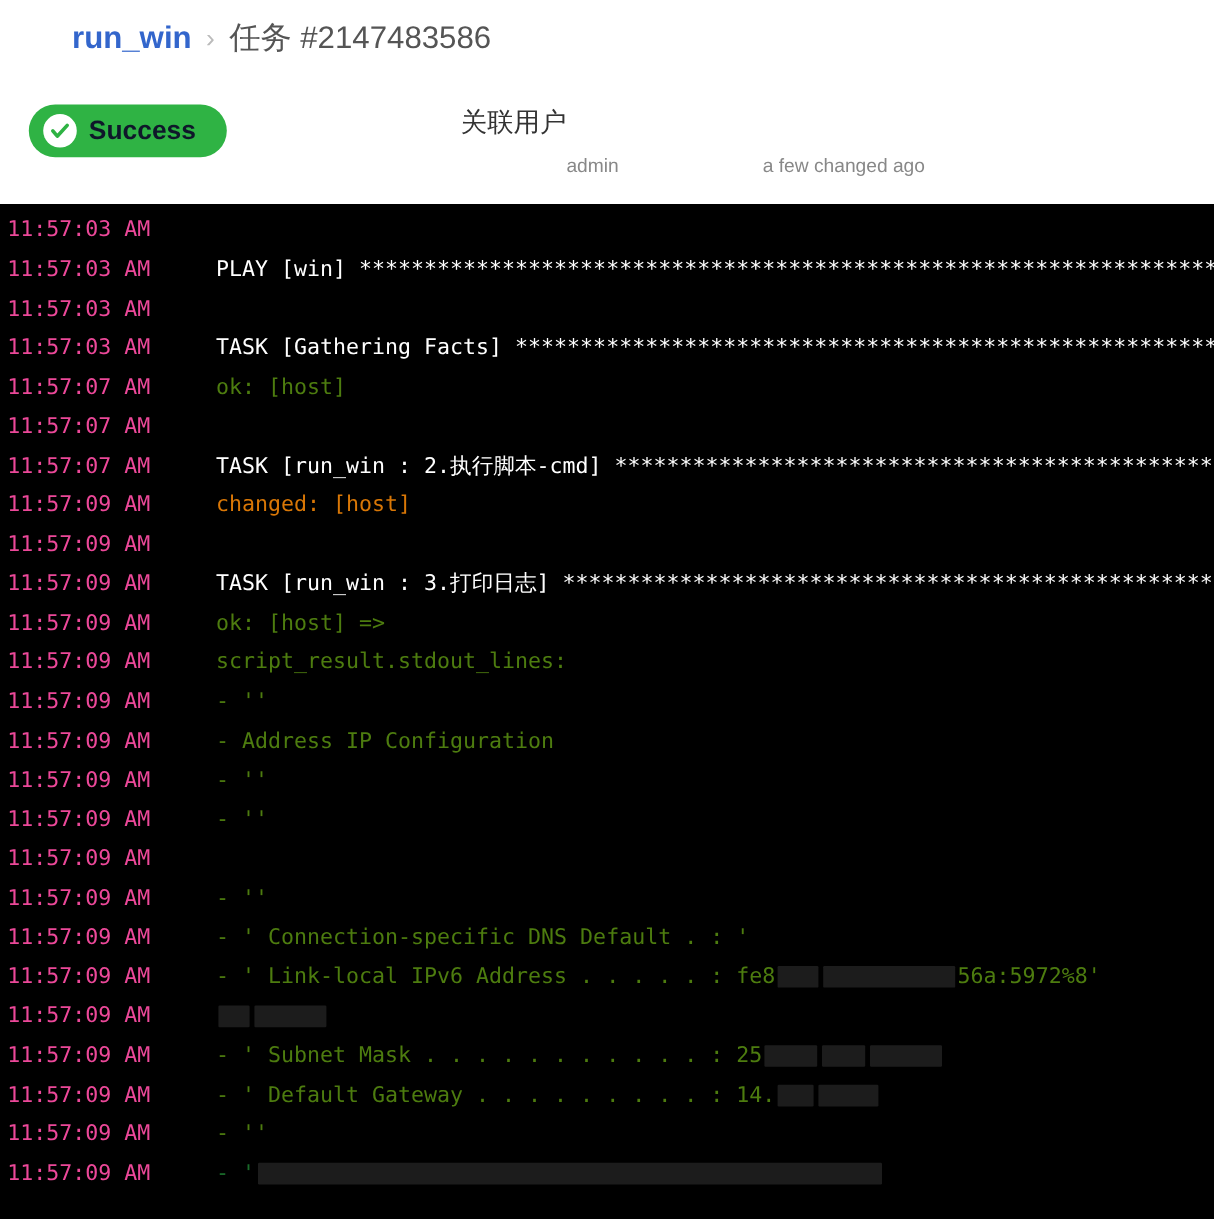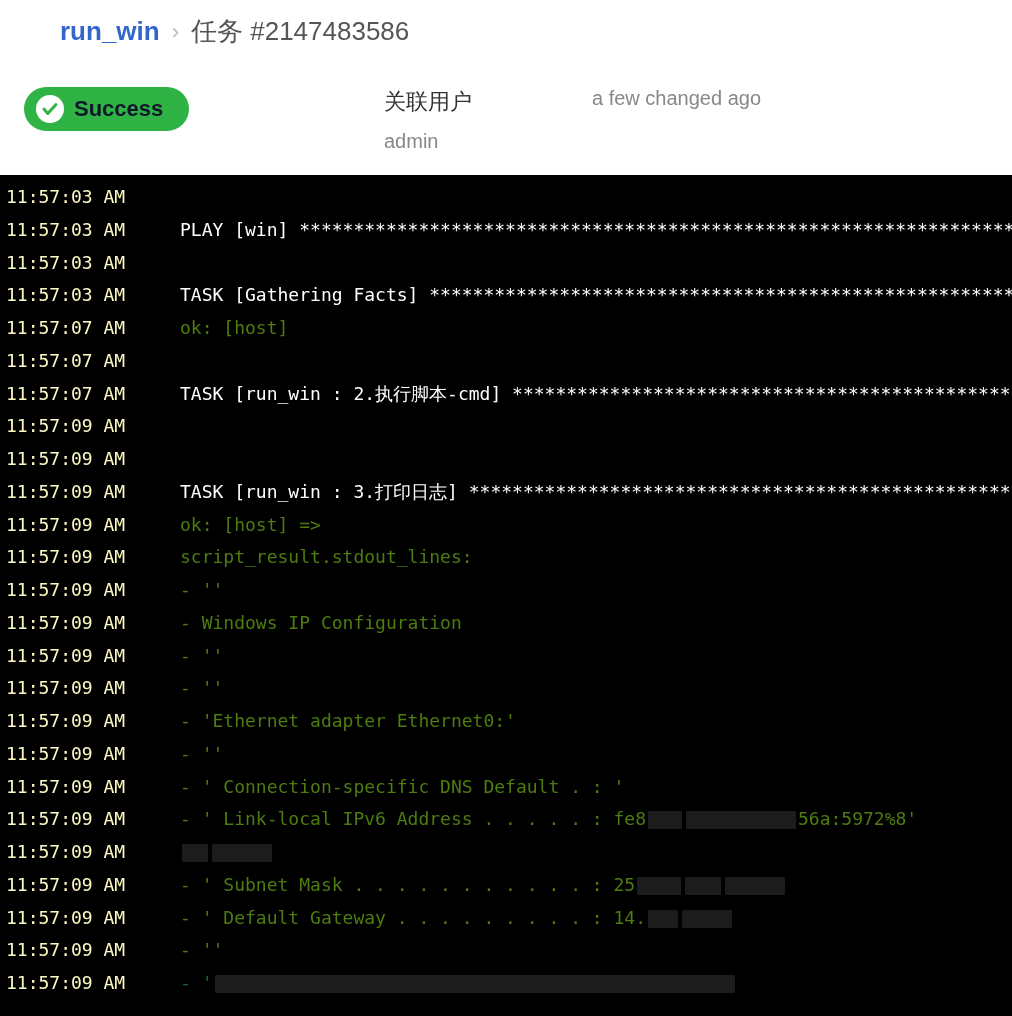--- a/index.html
+++ b/index.html
@@ -10,27 +10,27 @@
     .breadcrumb a { color: #3366cc; text-decoration: none; font-weight: 600; }
     .breadcrumb .sep { color: #bbb; font-size: 22px; }
     .breadcrumb .current { color: #555; text-align: right; }
 
     .meta-row { display: flex; align-items: flex-start; padding: 28px 24px 22px 24px; }
     .status-col { width: 360px; }
     .status-badge { display: inline-flex; align-items: center; background: #2fb344; color: #0f172a; border-radius: 999px; padding: 8px 26px 8px 12px; font-size: 22px; font-weight: 600; gap: 10px; }
     .status-badge .check-circle { width: 28px; height: 28px; border-radius: 50%; background: #fff; display: flex; align-items: center; justify-content: center; }
     .status-badge .check-circle svg { width: 18px; height: 18px; }
 
-    .meta-col { display: flex; flex-direction: column; gap: 13px; margin-right: 120px; }
+    .meta-col { display: flex; gap: 0; margin-right: 120px; }
     .meta-label { font-size: 22px; color: #333; }
-    .meta-value { font-size: 20px; color: #888; }
+    .meta-value { font-size: 16px; color: #888; margin-top: 43px; }
 
     .terminal { background: #000; color: #fff; font-family: "Menlo", "Consolas", "DejaVu Sans Mono", monospace; font-size: 18px; line-height: 1.82; padding: 6px 0 0 6px; min-height: 848px; white-space: nowrap; overflow: hidden; }
     .log-line { display: flex; }
-    .ts { color: #fef9c3; width: 174px; flex-shrink: 0; }
+    .ts { color: #ec4899; width: 174px; flex-shrink: 0; }
     .msg { flex: 1; position: relative; }
     .msg.text-white { color: #fff; }
     .msg.text-green { color: #4d7c0f; }
     .msg.text-orange { color: #d97706; }
     .msg.text-dim { color: #1a6b2a; }
     .redact { display: inline-block; background: #1c1c1c; height: 18px; vertical-align: middle; border-radius: 1px; margin: 0 2px; }
     .r1 { width: 34px; } .r2 { width: 110px; }
     .r3 { width: 26px; } .r4 { width: 60px; }
     .r5 { width: 44px; } .r6 { width: 36px; } .r7 { width: 60px; }
     .r8 { width: 30px; } .r9 { width: 50px; }
@@ -91,20 +91,21 @@
     <div class="log-line">
       <span class="ts">11:57:07 AM</span>
       <span class="msg text-white"><span></span></span>
     </div>
     <div class="log-line">
       <span class="ts">11:57:07 AM</span>
       <span class="msg text-white"><span>TASK [run_win : 2.执行脚本-cmd] **************************************************</span></span>
     </div>
     <div class="log-line">
       <span class="ts">11:57:09 AM</span>
+      <span class="msg text-orange"><span>changed: [host]</span></span>
     </div>
     <div class="log-line">
       <span class="ts">11:57:09 AM</span>
       <span class="msg text-white"><span></span></span>
     </div>
     <div class="log-line">
       <span class="ts">11:57:09 AM</span>
       <span class="msg text-white"><span>TASK [run_win : 3.打印日志] ******************************************************</span></span>
     </div>
     <div class="log-line">
@@ -114,33 +115,32 @@
     <div class="log-line">
       <span class="ts">11:57:09 AM</span>
       <span class="msg text-green"><span>  script_result.stdout_lines:</span></span>
     </div>
     <div class="log-line">
       <span class="ts">11:57:09 AM</span>
       <span class="msg text-green"><span>  - ''</span></span>
     </div>
     <div class="log-line">
       <span class="ts">11:57:09 AM</span>
-      <span class="msg text-green"><span>  - Windows IP Configuration</span></span>
+      <span class="msg text-green"><span>  - Address IP Configuration</span></span>
     </div>
     <div class="log-line">
       <span class="ts">11:57:09 AM</span>
       <span class="msg text-green"><span>  - ''</span></span>
     </div>
     <div class="log-line">
       <span class="ts">11:57:09 AM</span>
       <span class="msg text-green"><span>  - ''</span></span>
     </div>
     <div class="log-line">
       <span class="ts">11:57:09 AM</span>
-      <span class="msg text-green"><span>  - 'Ethernet adapter Ethernet0:'</span></span>
     </div>
     <div class="log-line">
       <span class="ts">11:57:09 AM</span>
       <span class="msg text-green"><span>  - ''</span></span>
     </div>
     <div class="log-line">
       <span class="ts">11:57:09 AM</span>
       <span class="msg text-green"><span>  - '   Connection-specific DNS Default  . : '</span></span>
     </div>
     <div class="log-line">

